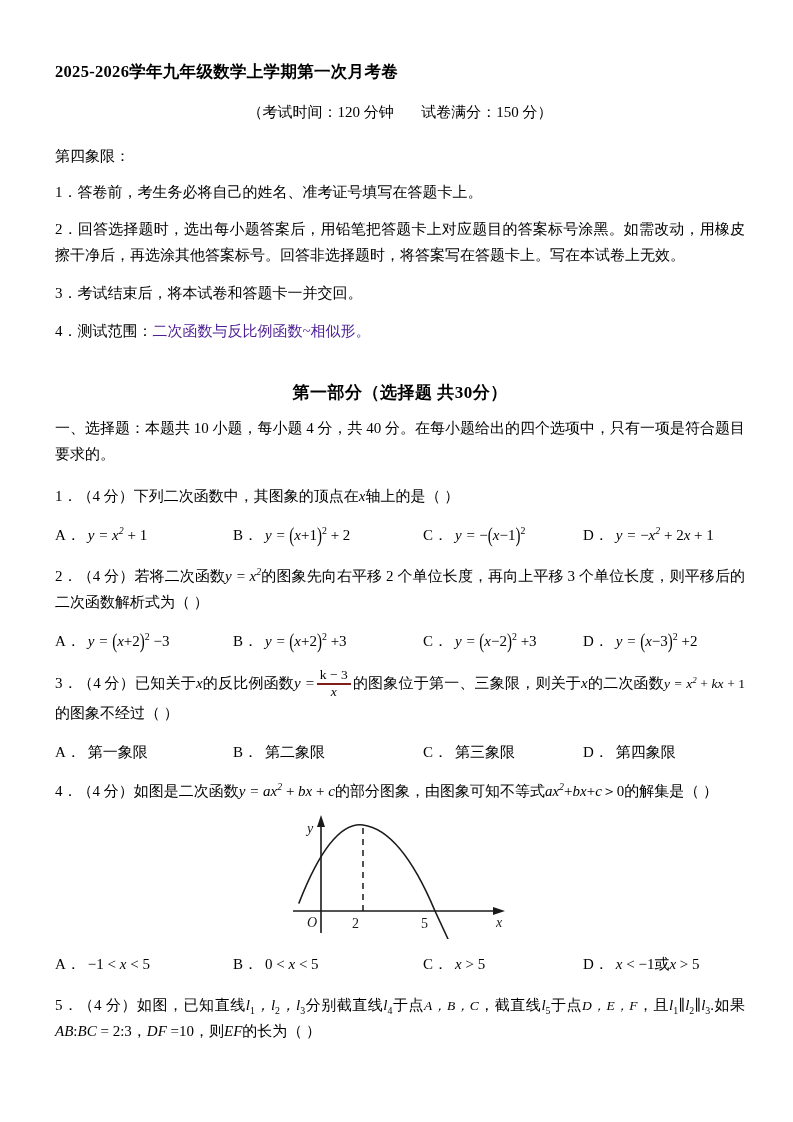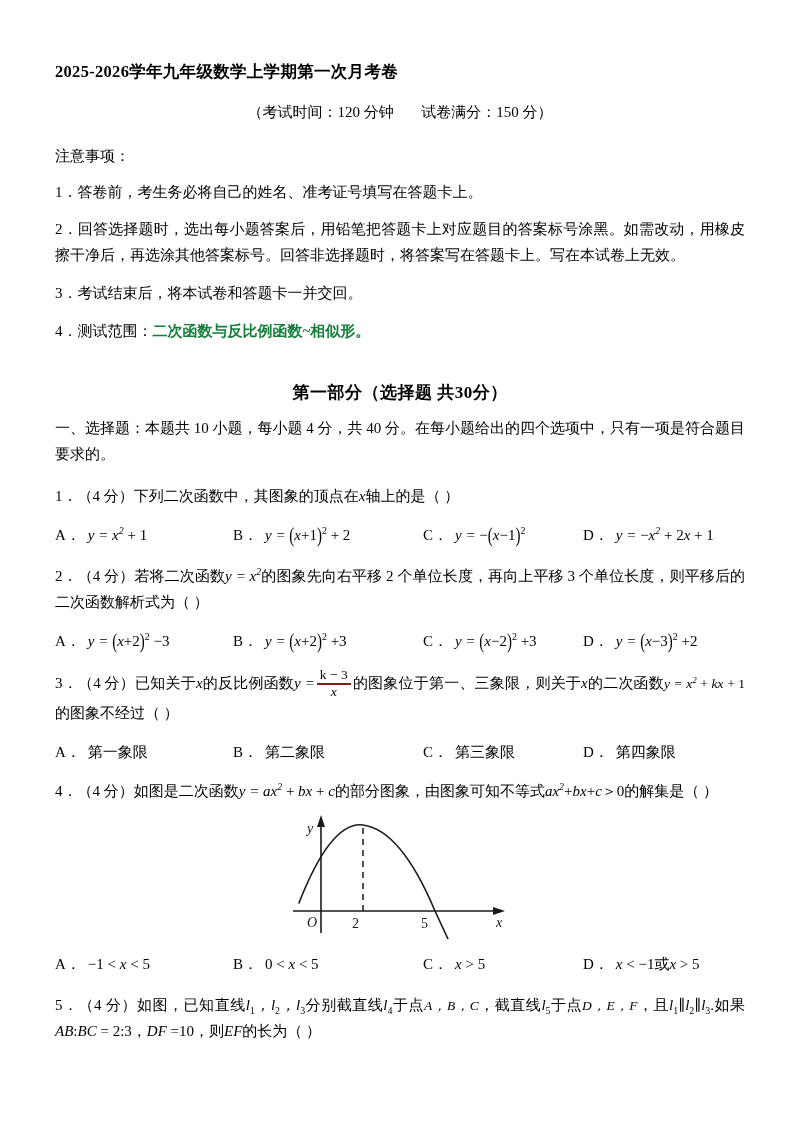--- a/index.html
+++ b/index.html
@@ -51,21 +51,21 @@
     margin-top: 22px;
     line-height: 1.5;
   }
   .notice-item {
     font-size: 15px;
     margin-top: 12px;
     line-height: 1.72;
     text-align: justify;
     text-justify: inter-ideograph;
   }
-  .red { color: #15803d; font-weight: bold; }
+  .red { color: #4c1d95; }
 
   
   .part-header {
     text-align: center;
     font-weight: bold;
     font-size: 17px;
     margin-top: 36px;
     letter-spacing: 0.5px;
   }
   .section-intro {
@@ -189,21 +189,21 @@
   <div class="content">
 
     <div class="doc-title">2025-2026学年九年级数学上学期第一次月考卷</div>
 
     <div class="doc-subtitle">
       <span>（考试时间：120 分钟</span>
       <span class="subtitle-gap"></span>
       <span>试卷满分：150 分）</span>
     </div>
 
-    <div class="notice-head">注意事项：</div>
+    <div class="notice-head">第四象限：</div>
 
     <div class="notice-item">
       <span>1．</span><span>答卷前，考生务必将自己的姓名、准考证号填写在答题卡上。</span>
     </div>
 
     <div class="notice-item">
       <span>2．</span><span>回答选择题时，选出每小题答案后，用铅笔把答题卡上对应题目的答案标号涂黑。如需改动，用橡皮擦干净后，再选涂其他答案标号。回答非选择题时，将答案写在答题卡上。写在本试卷上无效。</span>
     </div>
 
     <div class="notice-item">

